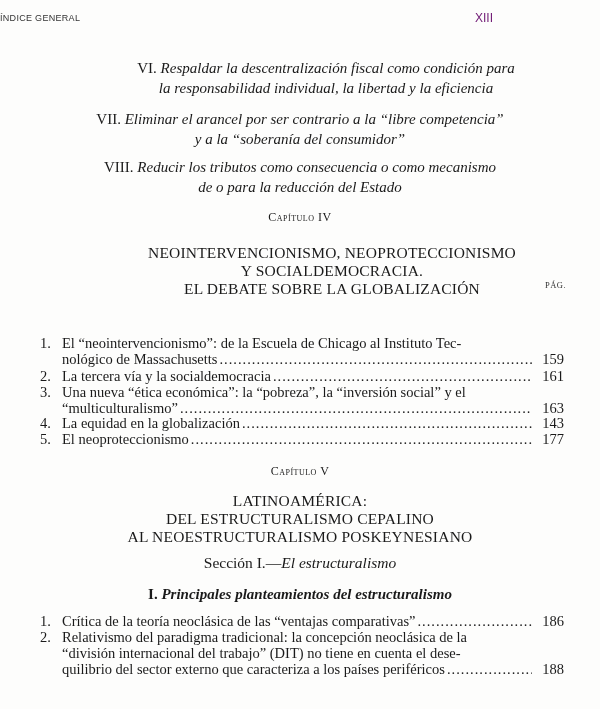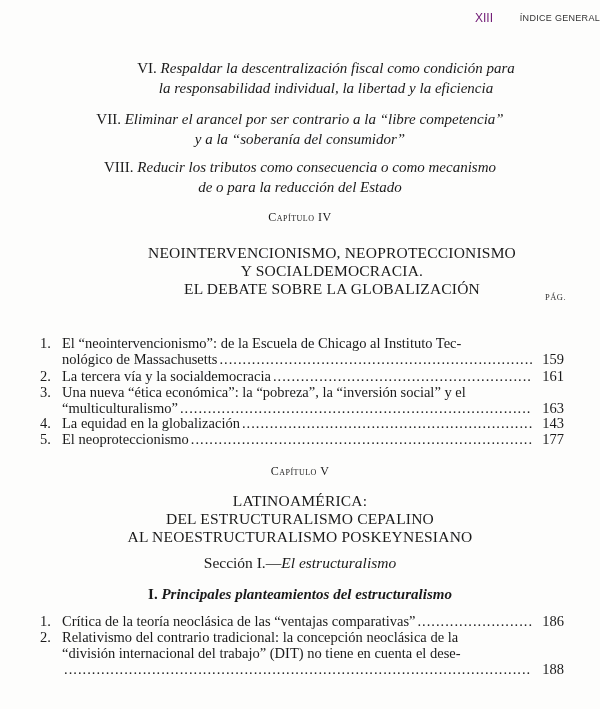--- a/index.html
+++ b/index.html
@@ -1,28 +1,28 @@
 <!DOCTYPE html>
 <html><head>
 <meta charset="utf-8">
 <style>
   html, body { margin: 0; padding: 0; background: #fdfdfc; }
   body { width: 600px; height: 709px; position: relative; overflow: hidden;
          font-family: "Liberation Serif", serif; color: #1a1a1a; }
   .abs { position: absolute; }
-  .running-head { top: 13px; left: 0; width: 600px; text-align: right;
+  .running-head { top: 13px; left: 0; width: 600px; text-align: left;
                   font-family: "Liberation Sans", sans-serif; font-size: 9px; letter-spacing: 0.3px; color: #333; }
   .folio { top: 11px; left: 475px; font-family: "Liberation Sans", sans-serif; font-size: 12px; color: #701a75; }
   .center { left: 0; width: 600px; text-align: center; }
   .sec-entry { font-size: 15px; line-height: 20px; }
   .sec-entry .num { font-style: normal; }
   .sec-entry .txt { font-style: italic; }
   .chap { font-size: 12px; letter-spacing: 0.5px; font-variant: small-caps; }
   .chap-title { font-size: 15.5px; line-height: 18px; letter-spacing: 0.2px; }
-  .pag { top: 292px; left: 545px; font-size: 8.5px; letter-spacing: 0.5px; color: #333; }
+  .pag { top: 280px; left: 545px; font-size: 8.5px; letter-spacing: 0.5px; color: #333; }
   .toc { left: 40px; width: 524px; font-size: 14.5px; line-height: 16px; }
   .toc-item { position: absolute; left: 0; width: 524px; }
   .toc-line { position: relative; display: flex; align-items: baseline; height: 16px; white-space: nowrap; }
   .toc-line .n { width: 22px; flex: none; }
   .toc-line .indent { width: 22px; flex: none; }
   .toc-line .t { flex: none; }
   .toc-line .dots { flex: 1 1 auto; overflow: hidden; margin: 0 4px 0 2px; letter-spacing: 1px; color: #222; }
   .toc-line .dots::before { content: "................................................................................................................................................"; }
   .toc-line .p { flex: none; width: 28px; text-align: right; }
   .sec-head { font-size: 15.5px; }
@@ -125,25 +125,26 @@
     <div class="toc-line">
         <span class="n">1.</span>
         <span class="t">Crítica de la teoría neoclásica de las “ventajas comparativas”</span>
         <span class="dots"></span>
         <span class="p">186</span>
       </div>
   </div>
   <div class="toc-item" style="top:16px;">
     <div class="toc-line">
         <span class="n">2.</span>
-        <span class="t">Relativismo del contrario tradicional: la concepción neoclásica de la</span>
+        <span class="t">Relativismo del paradigma tradicional: la concepción neoclásica de la</span>
       </div>
     <div class="toc-line">
         <span class="indent"></span>
         <span class="t">“división internacional del trabajo” (DIT) no tiene en cuenta el dese-</span>
       </div>
     <div class="toc-line">
         <span class="indent"></span>
+        <span class="t">quilibrio del sector externo que caracteriza a los países periféricos</span>
         <span class="dots"></span>
         <span class="p">188</span>
       </div>
   </div>
 </div>
 
 </body></html>

